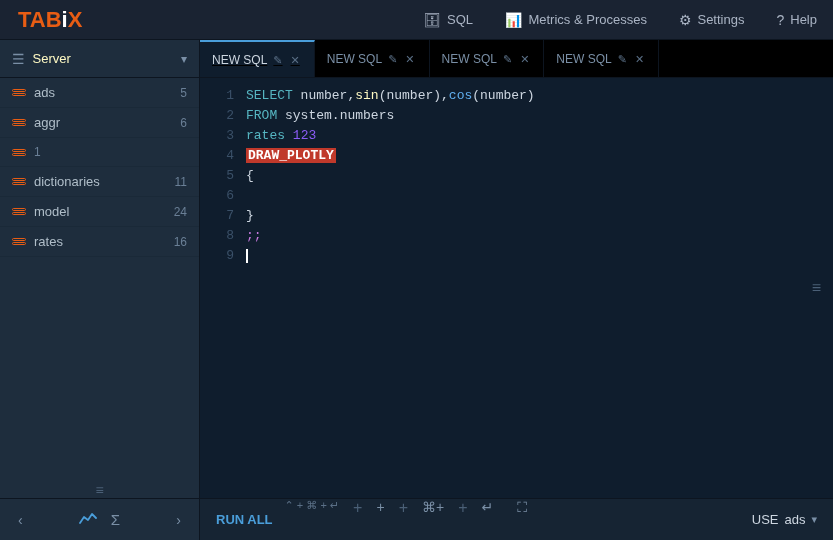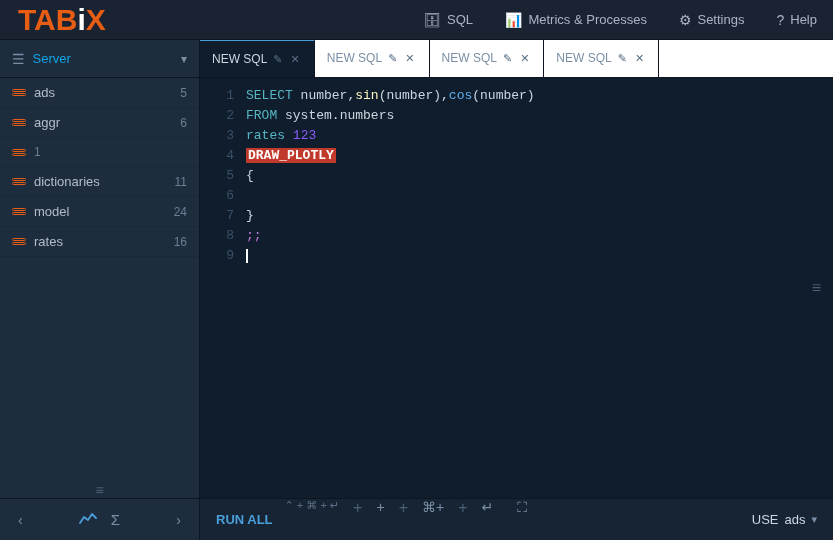--- a/index.html
+++ b/index.html
@@ -17,21 +17,21 @@
     .topnav {
       height: 40px;
       background: #1a2332;
       display: flex;
       align-items: center;
       border-bottom: 1px solid #0d1520;
       flex-shrink: 0;
     }
     .logo {
       padding: 0 18px;
-      font-size: 30px;
+      font-size: 22px;
       font-weight: bold;
       color: #e85d14;
     }
     .logo span { color: #fff; }
     .nav-spacer { flex: 1; }
     .nav-item {
       display: flex;
       align-items: center;
       gap: 6px;
       padding: 0 16px;
@@ -60,21 +60,21 @@
     }
     .sidebar-header {
       display: flex;
       align-items: center;
       justify-content: space-between;
       padding: 8px 12px;
       height: 38px;
       border-bottom: 1px solid #0d1520;
     }
     .sidebar-title {
-      color: #0ea5e9;
+      color: #fef9c3;
       font-size: 13px;
       font-weight: 500;
     }
     .sidebar-chevron {
       color: #7a8fa6;
       font-size: 12px;
       cursor: pointer;
     }
     .sidebar-items {
       flex: 1;
@@ -148,26 +148,27 @@
     .editor-area {
       flex: 1;
       display: flex;
       flex-direction: column;
       background: #0f1d2d;
     }
 
     
     .tabs-bar {
       display: flex;
-      align-items: flex-end;
-      background: #ffffff;
+      align-items: flex-start;
+      background: #000000;
       height: 38px;
       border-bottom: 1px solid #0d1520;
       overflow: hidden;
       flex-shrink: 0;
+      text-decoration: underline;
     }
     .tab {
       display: flex;
       align-items: center;
       gap: 6px;
       padding: 0 12px;
       height: 38px;
       font-size: 12px;
       color: #7a8fa6;
       border-right: 1px solid #0d1520;

